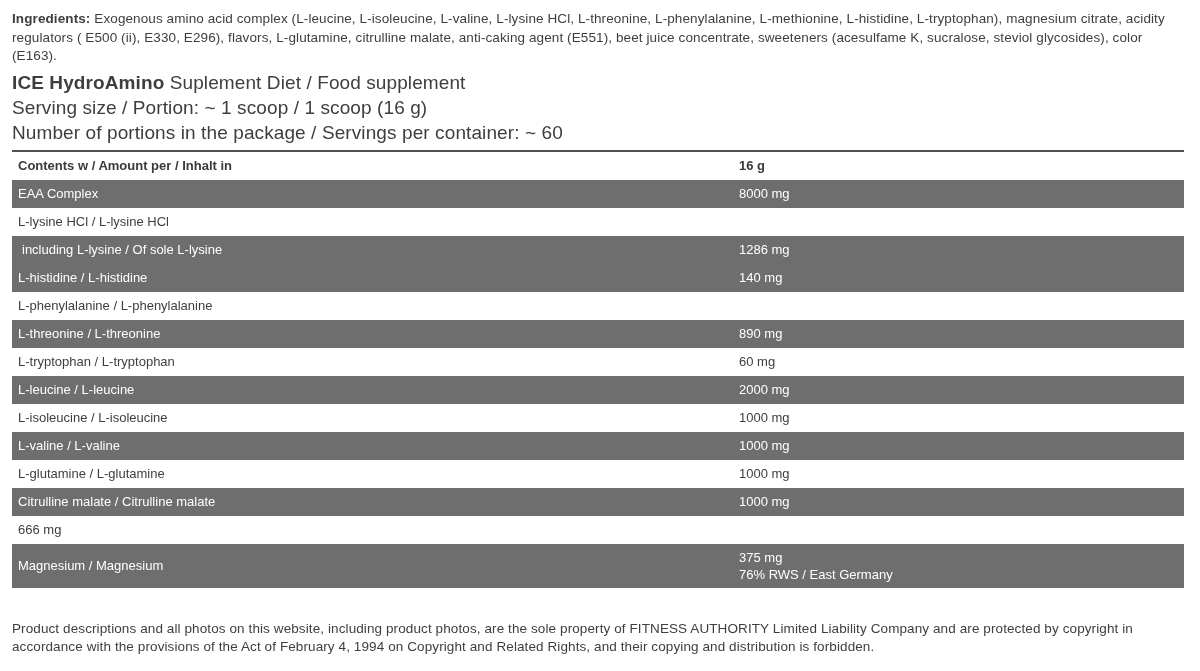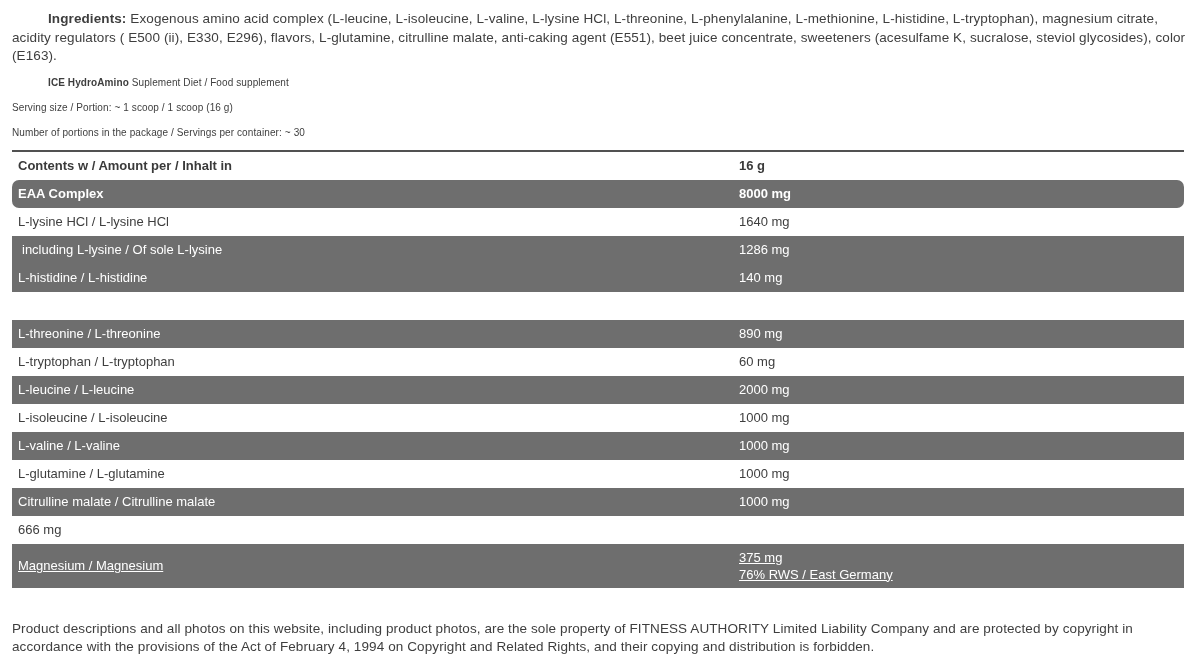--- a/index.html
+++ b/index.html
@@ -12,23 +12,23 @@
     width: 1200px;
     height: 671px;
     padding: 10px 12px 0 12px;
     overflow: hidden;
   }
   .para {
     font-size: 13.5px;
     line-height: 18.5px;
     letter-spacing: 0.1px;
   }
-  .b { font-weight: 700; margin-left: 36px; }
+  .b { font-weight: 700; }
   .info-line {
-    font-size: 10px;
+    font-size: 19px;
     line-height: 17px;
     margin-top: 8px;
     letter-spacing: 0.1px;
   }
   .info-line:first-of-type { margin-top: 13px; }
 
   .ntable {
     margin-top: 9px;
     width: 1172px;
     border-top: 2px solid #515151;
@@ -43,22 +43,22 @@
   }
   .trow.header {
     font-weight: 700;
     color: #3a3a3a;
   }
   .trow.dark {
     background: #6e6e6e;
     color: #ffffff;
     font-weight: 500;
   }
-  .trow.bold { font-weight: 700; border-radius: 7px; }
-  .trow.tall { height: 44px; text-decoration: underline; }
+  .trow.bold { font-weight: 400; }
+  .trow.tall { height: 44px; }
   .cell { padding-left: 6px; }
   .cell.label { width: 721px; flex: 0 0 721px; }
   .cell.value { flex: 1; padding-left: 6px; }
   .trow.indent .cell.label { padding-left: 10px; }
   .trow.tall .cell.value { line-height: 17px; }
 
   .footer {
     margin-top: 32px;
     font-size: 13.5px;
     line-height: 18px;
@@ -73,45 +73,45 @@
   <p class="para">
     <span class="b">Ingredients:</span><span> Exogenous amino acid complex (L-leucine, L-isoleucine, L-valine, L-lysine HCl, L-threonine, L-phenylalanine, L-methionine, L-histidine, L-tryptophan), magnesium citrate, acidity regulators ( E500 (ii), E330, E296), flavors, L-glutamine, citrulline malate, anti-caking agent (E551), beet juice concentrate, sweeteners (acesulfame K, sucralose, steviol glycosides), color (E163).</span>
   </p>
 
   <p class="info-line">
     <span class="b">ICE HydroAmino</span><span> Suplement Diet / Food supplement</span>
   </p>
 
   <p class="info-line">Serving size / Portion: ~ 1 scoop / 1 scoop (16 g)</p>
 
-  <p class="info-line">Number of portions in the package / Servings per container: ~ 30</p>
+  <p class="info-line">Number of portions in the package / Servings per container: ~ 60</p>
 
   <div class="ntable">
     <div class="trow header">
       <div class="cell label">Contents w / Amount per / Inhalt in</div>
       <div class="cell value">16 g</div>
     </div>
     <div>
         <div class="trow dark bold">
           <div class="cell label">EAA Complex</div>
           <div class="cell value">8000 mg</div>
         </div>
         <div class="trow">
           <div class="cell label">L-lysine HCl / L-lysine HCl</div>
-          <div class="cell value">1640 mg</div>
         </div>
         <div class="trow dark indent">
           <div class="cell label">including L-lysine / Of sole L-lysine</div>
           <div class="cell value">1286 mg</div>
         </div>
         <div class="trow dark">
           <div class="cell label">L-histidine / L-histidine</div>
           <div class="cell value">140 mg</div>
         </div>
         <div class="trow">
+          <div class="cell label">L-phenylalanine / L-phenylalanine</div>
         </div>
         <div class="trow dark">
           <div class="cell label">L-threonine / L-threonine</div>
           <div class="cell value">890 mg</div>
         </div>
         <div class="trow">
           <div class="cell label">L-tryptophan / L-tryptophan</div>
           <div class="cell value">60 mg</div>
         </div>
         <div class="trow dark">

